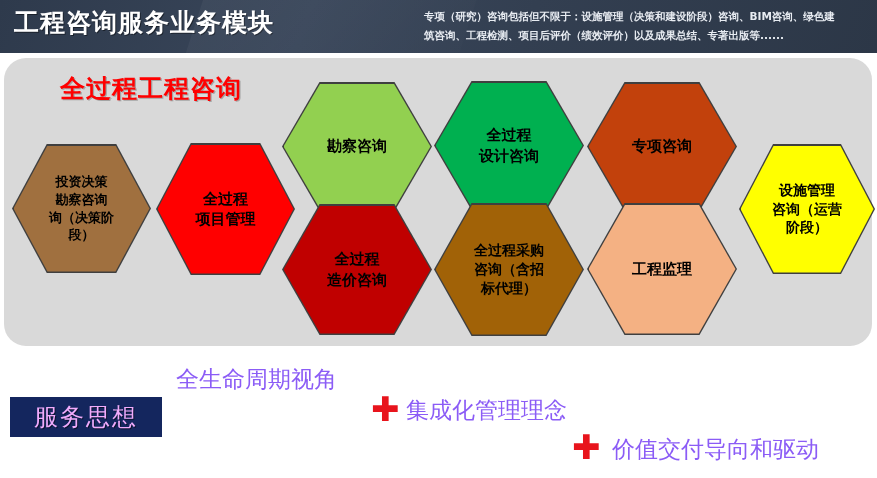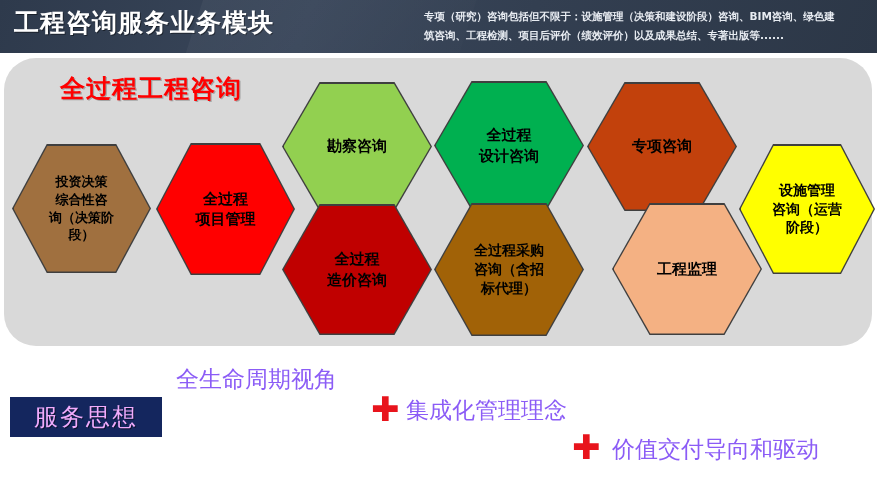--- a/index.html
+++ b/index.html
@@ -52,21 +52,21 @@
     text-align: left;
   }
   #header-note .nl { display: block; }
 
   
   #diagram-panel {
     position: absolute;
     left: 4px; top: 58px;
     width: 868px; height: 288px;
     background: #d9d9d9;
-    border-radius: 32px;
+    border-radius: 22px;
   }
 
   #panel-title {
     position: absolute;
     left: 56px; top: 14px;
     font-size: 25px;
     font-weight: bold;
     color: #ff0000;
     letter-spacing: 1px;
     text-shadow: 1.2px 1.2px 0 rgba(120,120,120,0.55);
@@ -147,21 +147,21 @@
   </div>
 </div>
 
 <div id="diagram-panel">
   <div id="panel-title">全过程工程咨询</div>
   <div id="hex-container">
       <div class="hexwrap" style="left: 8px; top: 86px; width: 139px; height: 129px;">
         <div class="border"></div>
         <div class="fill" style="background: rgb(160, 112, 63);">
           <div class="label" style="font-size: 13px;">投资决策
-综合性咨
+勘察咨询
 询（决策阶
 段）</div>
         </div>
       </div>
       <div class="hexwrap" style="left: 152px; top: 85px; width: 139px; height: 132px;">
         <div class="border"></div>
         <div class="fill" style="background: rgb(255, 0, 0);">
           <div class="label" style="font-size: 15px;">全过程
 项目管理</div>
         </div>
@@ -193,21 +193,21 @@
 咨询（含招
 标代理）</div>
         </div>
       </div>
       <div class="hexwrap" style="left: 583px; top: 24px; width: 150px; height: 129px;">
         <div class="border"></div>
         <div class="fill" style="background: #c2410c;">
           <div class="label" style="font-size: 15px;">专项咨询</div>
         </div>
       </div>
-      <div class="hexwrap" style="left: 608px; top: 145px; width: 150px; height: 132px; text-decoration: underline;">
+      <div class="hexwrap" style="left: 583px; top: 145px; width: 150px; height: 132px; text-decoration: underline;">
         <div class="border"></div>
         <div class="fill" style="background: rgb(244, 177, 131);">
           <div class="label" style="font-size: 15px;">工程监理</div>
         </div>
       </div>
       <div class="hexwrap" style="left: 735px; top: 86px; width: 136px; height: 130px;">
         <div class="border"></div>
         <div class="fill" style="background: rgb(255, 255, 0);">
           <div class="label" style="font-size: 14px;">设施管理
 咨询（运营

